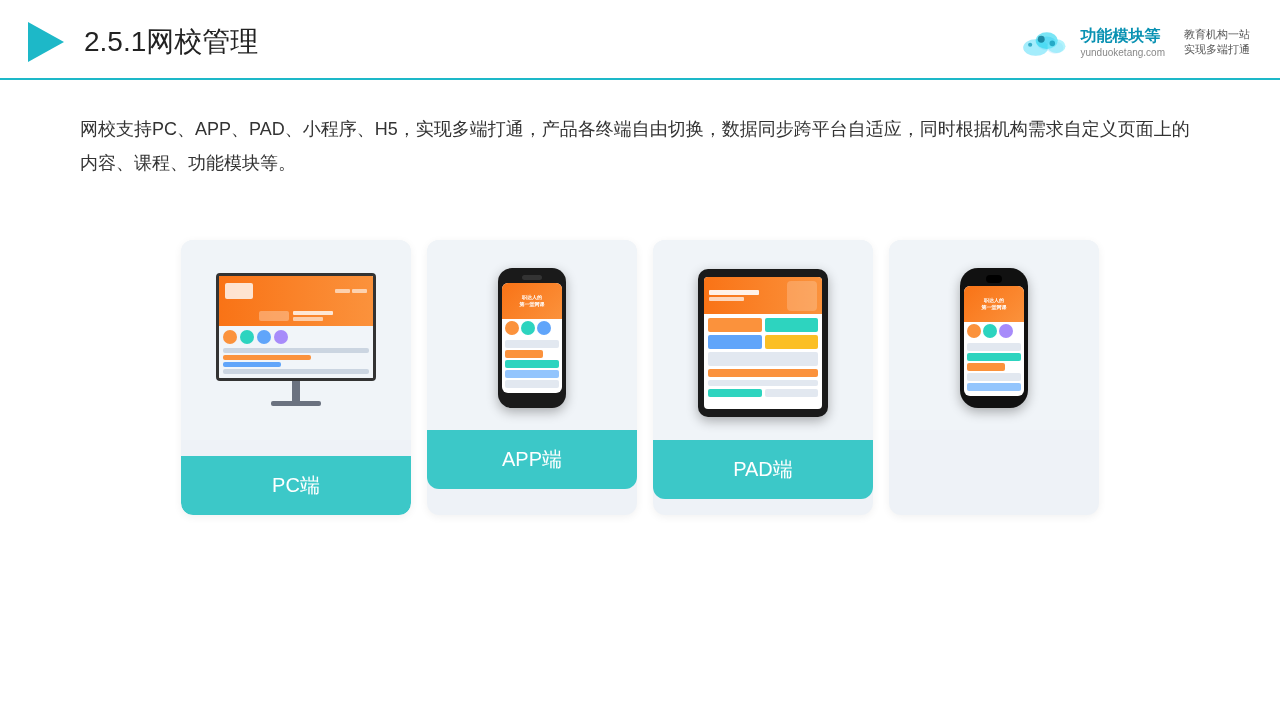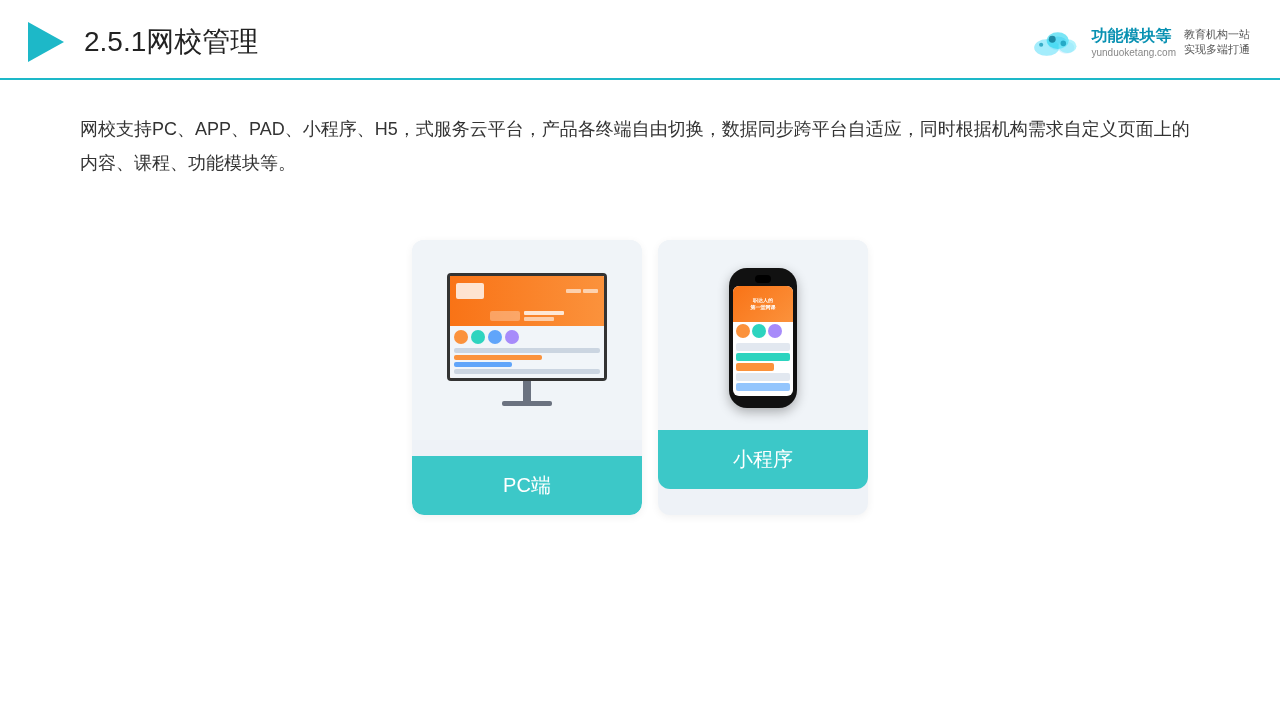--- a/index.html
+++ b/index.html
@@ -41,20 +41,21 @@
     }
     .logo-icon {
       width: 56px;
       height: 36px;
     }
     .logo-slogan {
       font-size: 11px;
       color: #555;
       line-height: 1.4;
       text-align: left;
+      margin-left: 11px;
     }
 
     
     .description {
       padding: 32px 80px 20px 80px;
       font-size: 18px;
       color: #333;
       line-height: 1.9;
     }
 
@@ -309,21 +310,21 @@
       <div style="font-size:10px;color:#888;">yunduoketang.com</div>
     </div>
     <div class="logo-slogan">
       <div>教育机构一站</div>
       <div>实现多端打通</div>
     </div>
   </div>
 </div>
 
 <div class="description">
-  <div>网校支持PC、APP、PAD、小程序、H5，式服务云平台，产品各终端自由切换，数据同步跨平台自适应，同时根据机构需求自定义页面上的内容、课程、功能模块等。</div>
+  <div>网校支持PC、APP、PAD、小程序、H5，实现多端打通，产品各终端自由切换，数据同步跨平台自适应，同时根据机构需求自定义页面上的内容、课程、功能模块等。</div>
 </div>
 
 <div class="cards-container">
 
   <div class="card pc-card" style="background:#eef2f7;">
     <div class="card-image-area">
       <div class="pc-monitor">
         <div class="monitor-screen-wrapper">
           <div class="monitor-screen-inner">
             <div class="monitor-screen-top">
@@ -357,21 +358,74 @@
             </div>
           </div>
         </div>
         <div class="monitor-stand"></div>
         <div class="monitor-base"></div>
       </div>
     </div>
     <div class="card-label">PC端</div>
   </div>
 
-
+  <div class="card" style="background:#eef2f7;">
+    <div class="card-image-area">
+      <div class="phone-small">
+        <div class="phone-small-notch"></div>
+        <div class="phone-small-screen">
+          <div class="screen-orange-top">
+            <div class="screen-orange-top-text">职达人的<br>第一堂网课</div>
+          </div>
+          <div class="icon-row">
+            <div class="icon-dot orange"></div>
+            <div class="icon-dot teal"></div>
+            <div class="icon-dot blue"></div>
+          </div>
+          <div class="screen-body-rows">
+            <div class="row-item"></div>
+            <div class="row-item orange"></div>
+            <div class="row-item teal"></div>
+            <div class="row-item blue"></div>
+            <div class="row-item"></div>
+          </div>
+        </div>
+      </div>
+    </div>
+    <div class="card-label">APP端</div>
+  </div>
+
+  <div class="card" style="background:#eef2f7;width:220px;">
+    <div class="card-image-area" style="height:200px;">
+      <div class="tablet-mockup">
+        <div class="tablet-screen">
+          <div class="tablet-screen-header">
+            <div style="flex:1;display:flex;flex-direction:column;gap:2px;">
+              <div style="width:50px;height:5px;background:rgba(255,255,255,0.9);border-radius:1px;"></div>
+              <div style="width:35px;height:4px;background:rgba(255,255,255,0.7);border-radius:1px;"></div>
+            </div>
+            <div style="width:30px;height:30px;background:rgba(255,255,255,0.2);border-radius:4px;"></div>
+          </div>
+          <div class="tablet-screen-body">
+
+            <div class="tablet-block w-half orange"></div>
+            <div class="tablet-block w-half teal"></div>
+            <div class="tablet-block w-half blue"></div>
+            <div class="tablet-block w-half yellow"></div>
+            <div class="tablet-block w-full"></div>
+            <div class="tablet-block w-full orange" style="height:8px;"></div>
+            <div class="tablet-block w-full" style="height:6px;"></div>
+            <div class="tablet-block w-half teal" style="height:8px;"></div>
+            <div class="tablet-block w-half" style="height:8px;"></div>
+          </div>
+        </div>
+      </div>
+    </div>
+    <div class="card-label">PAD端</div>
+  </div>
 
   <div class="card" style="background:#eef2f7;">
     <div class="card-image-area">
       <div class="phone-small" style="background:#111;border-radius:18px;">
         <div class="phone-small-notch" style="width:16px;height:8px;background:#000;border-radius:4px;"></div>
         <div class="phone-small-screen">
           <div class="screen-orange-top">
             <div class="screen-orange-top-text">职达人的<br>第一堂网课</div>
           </div>
           <div class="icon-row">
@@ -382,17 +436,16 @@
           <div class="screen-body-rows">
             <div class="row-item"></div>
             <div class="row-item teal"></div>
             <div class="row-item orange"></div>
             <div class="row-item"></div>
             <div class="row-item blue"></div>
           </div>
         </div>
       </div>
     </div>
-    <div class="card-label">小程序</div>
   </div>
 
 
 </div>
 
 </body></html>

